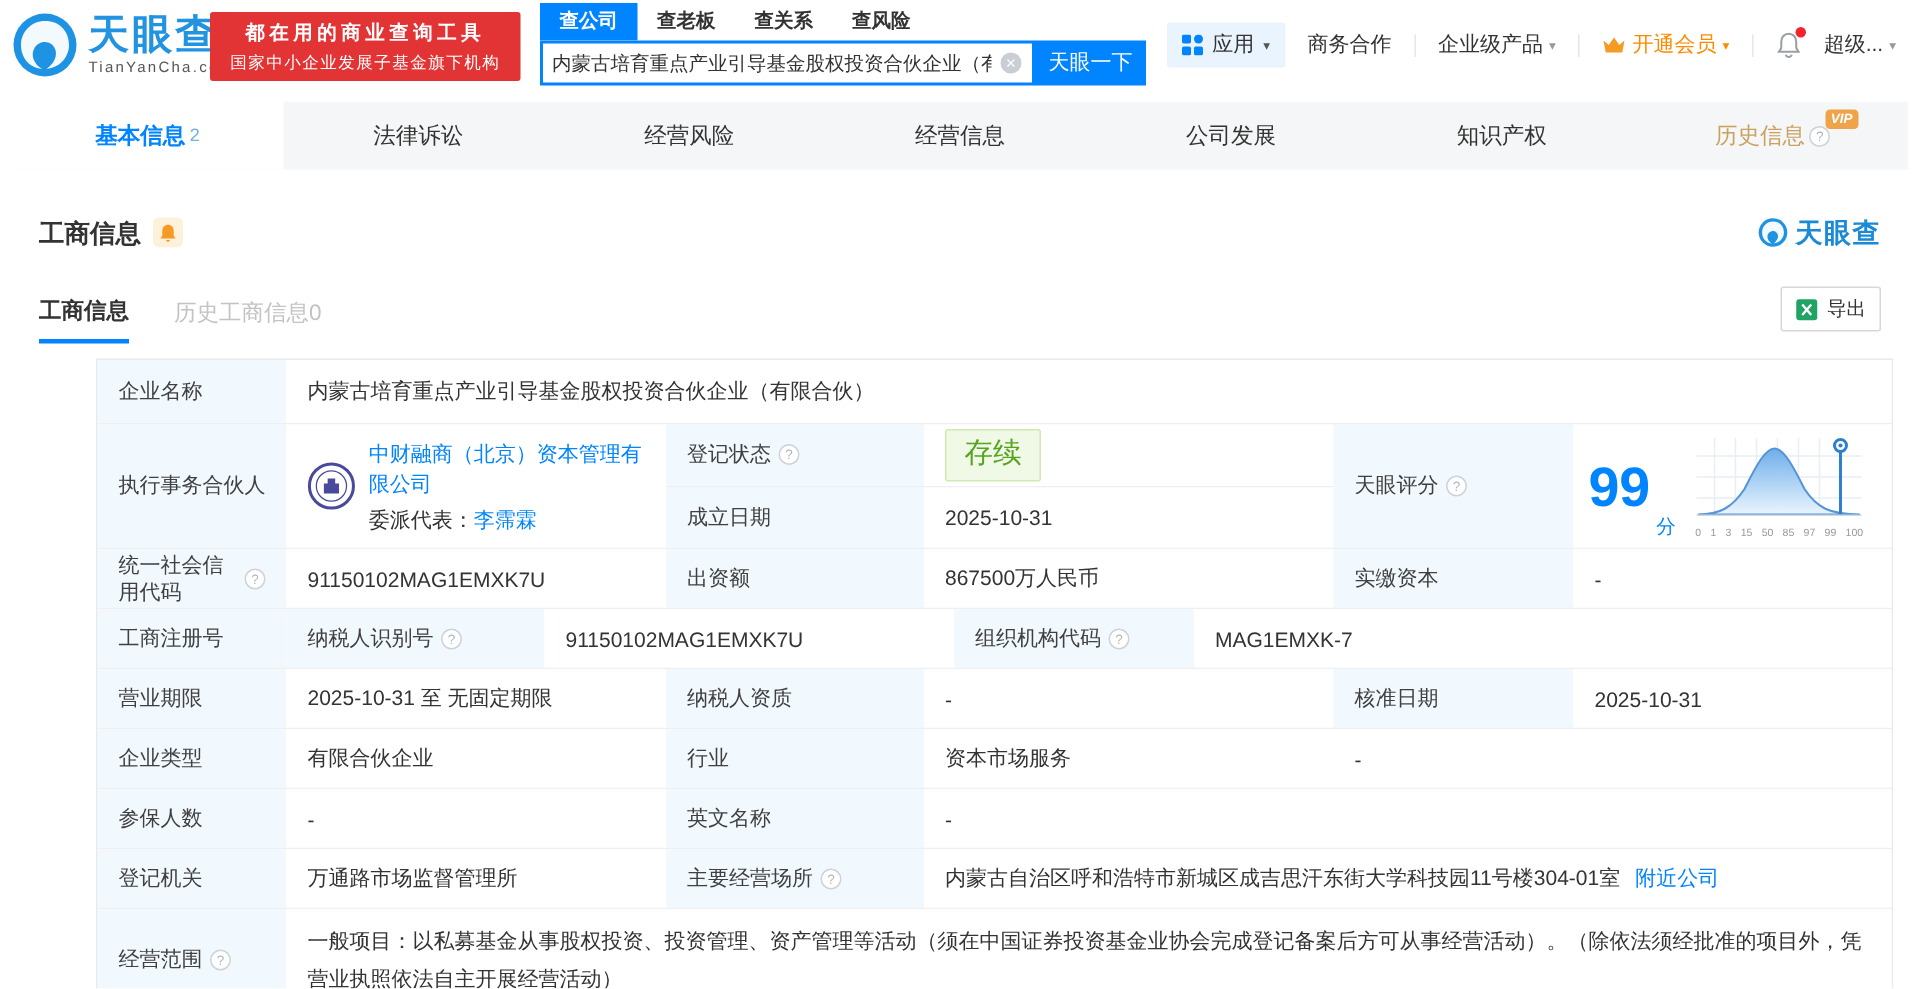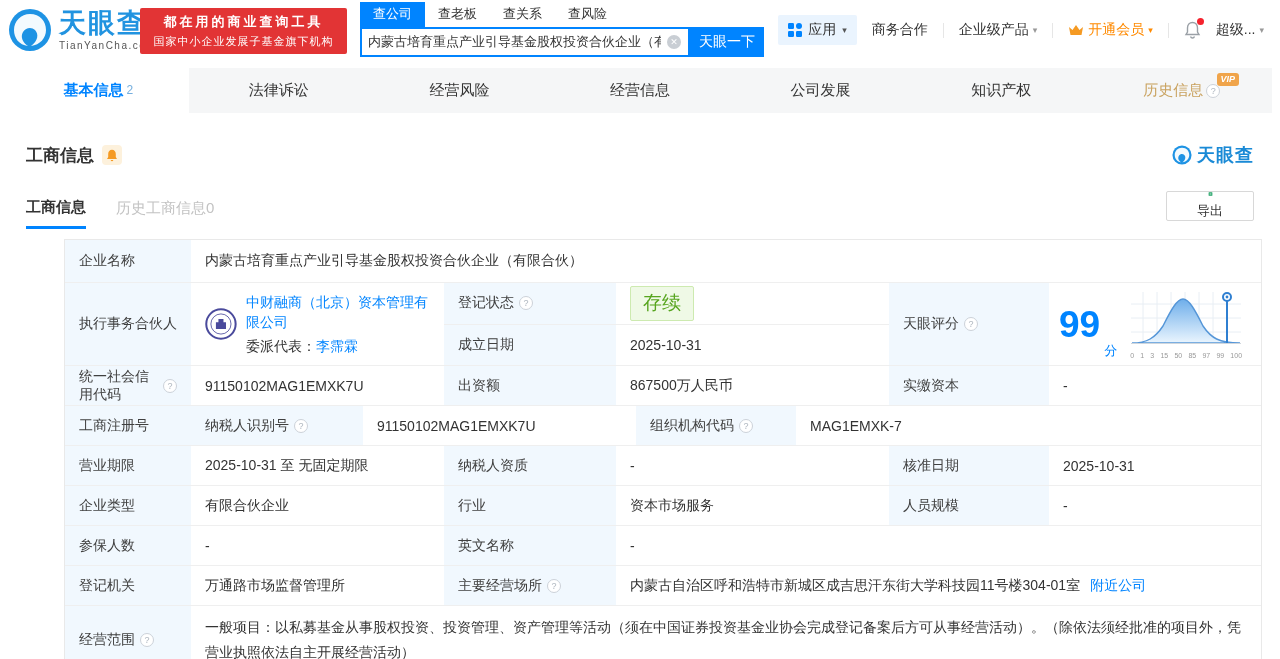--- a/index.html
+++ b/index.html
@@ -11,21 +11,21 @@
   .topbar { position:relative; height:62px; background:#fff; }
   .brand { position:absolute; left:8px; top:8px; display:flex; align-items:center; gap:7px; cursor:pointer; }
   .brand-name { font-size:27px; font-weight:bold; color:#2193e0; letter-spacing:2px; line-height:1.05; }
   .brand-domain { font-size:10px; color:#555; letter-spacing:1.5px; margin-top:2px; }
   .promo { position:absolute; left:140px; top:8px; width:207px; height:46px; background:#e23435; color:#fff;
            border-radius:2px; display:flex; flex-direction:column; justify-content:center; text-align:center; }
   .promo-line1 { font-size:13px; font-weight:bold; letter-spacing:3px; }
   .promo-line2 { font-size:11px; letter-spacing:1px; margin-top:3px; }
 
   .search-area { position:absolute; left:360px; top:2px; }
-  .search-tabs { display:flex; }
+  .search-tabs { display:flex;font-weight:bold; }
   .search-tab { padding:3px 13px 4px; font-size:13px; color:#333; cursor:pointer; }
   .search-tab.active { background:#0084ff; color:#fff; }
   .search-row { display:flex; }
   .search-box { width:330px; height:30px; border:2px solid #0084ff; background:#fff; display:flex; align-items:center; }
   .search-box input { border:none; outline:none; flex:1; font-size:13px; padding:0 6px; color:#333; min-width:0;
                       font-family:"Liberation Sans","DejaVu Sans",sans-serif; }
   .clear-icon { width:14px; height:14px; border-radius:50%; background:#c9ced4; color:#fff; font-size:9px;
                 display:flex; align-items:center; justify-content:center; margin-right:7px; cursor:pointer; flex-shrink:0; }
   .search-btn { width:74px; height:30px; background:#0084ff; color:#fff; border:none; font-size:14px; cursor:pointer;
                 font-family:"Liberation Sans","DejaVu Sans",sans-serif; }
@@ -59,23 +59,23 @@
   .section-title { font-size:17px; font-weight:bold; color:#333; }
   .bell-badge { width:20px; height:20px; background:#fdf1dc; border-radius:4px; margin-left:8px;
                 display:flex; align-items:center; justify-content:center; }
   .watermark { margin-left:auto; display:flex; align-items:center; gap:5px; }
   .watermark-text { font-size:18px; font-weight:bold; color:#1a8ad6; letter-spacing:1px; }
 
   .subtabs-row { margin-top:24px; display:flex; align-items:flex-end; }
   .subtab { font-size:15px; cursor:pointer; }
   .subtab.active { font-weight:bold; color:#333; border-bottom:3px solid #0084ff; padding-bottom:9px; }
   .subtab.inactive { color:#c3c3c3; margin-left:30px; padding-bottom:11px; }
-  .export-btn { margin-left:auto; width:88px; height:30px; border:1px solid #d8d8d8; border-radius:2px; background:#fff;
+  .export-btn { margin-left:auto; width:67px; height:30px; border:1px solid #d8d8d8; border-radius:2px; background:#fff;
                 display:flex; align-items:center; justify-content:center; gap:6px; font-size:13px; color:#333;
-                cursor:pointer; margin-bottom:8px; font-family:"Liberation Sans","DejaVu Sans",sans-serif;flex-direction:column; }
+                cursor:pointer; margin-bottom:8px; font-family:"Liberation Sans","DejaVu Sans",sans-serif; }
 
   
   .info-table { margin:10px 0 0 38px; width:1198px; border:1px solid #e9e9e9; font-size:14px; }
   .t-row { display:flex; border-bottom:1px solid #efefef; min-height:40px; }
   .t-row:last-child { border-bottom:none; }
   .t-label { background:#f1f8fe; padding:0 14px; display:flex; align-items:center; gap:5px; flex-shrink:0; color:#404040; }
   .t-val { padding:0 14px; display:flex; align-items:center; background:#fff; color:#333; }
   .w1 { width:126px; } .v2 { width:253px; flex-shrink:0; } .w3 { width:172px; } .v4 { width:273px; flex-shrink:0; }
   .w5 { width:160px; } .vfill { flex:1; }
   .row-name { min-height:43px; }
@@ -367,23 +367,20 @@
 
       <div class="t-row">
         <div class="t-label w1">
           <span>企业类型</span>
         </div>
         <div class="t-val v2">有限合伙企业</div>
         <div class="t-label w3">
           <span>行业</span>
         </div>
         <div class="t-val v4">资本市场服务</div>
-        <div class="t-label w5">
-          <span>人员规模</span>
-        </div>
         <div class="t-val vfill">-</div>
       </div>
 
       <div class="t-row">
         <div class="t-label w1">
           <span>参保人数</span>
         </div>
         <div class="t-val v2">-</div>
         <div class="t-label w3">
           <span>英文名称</span>

